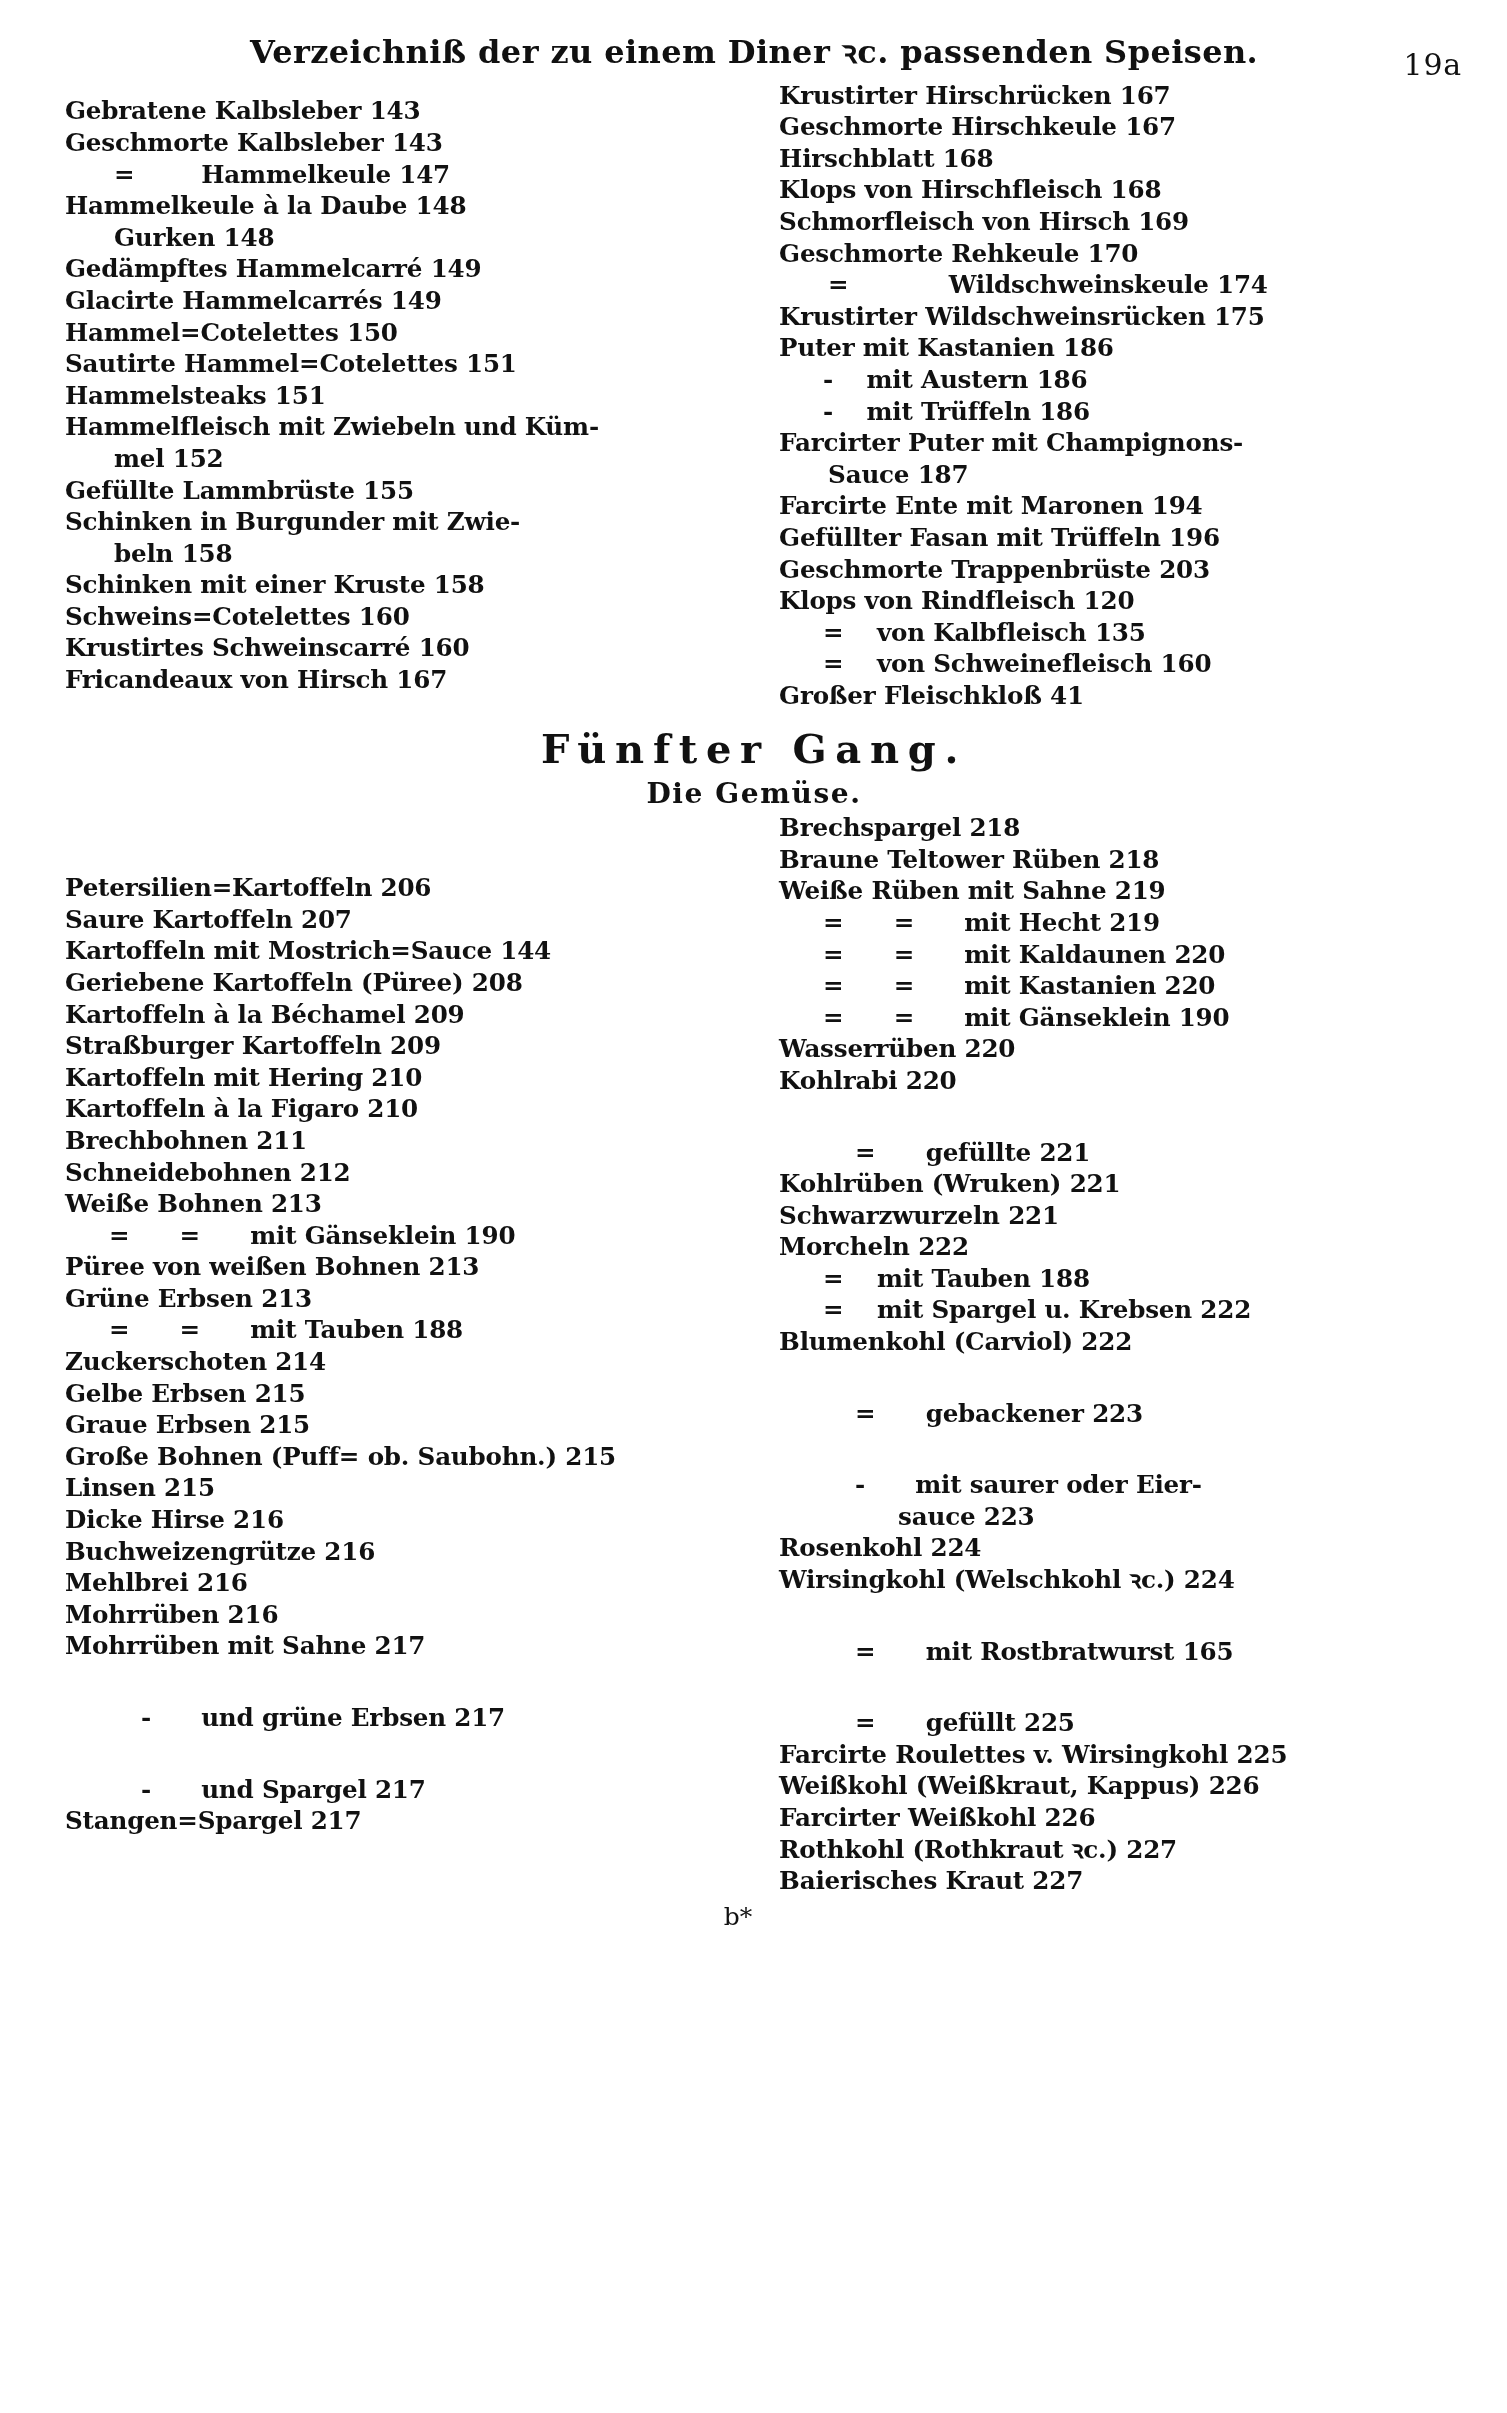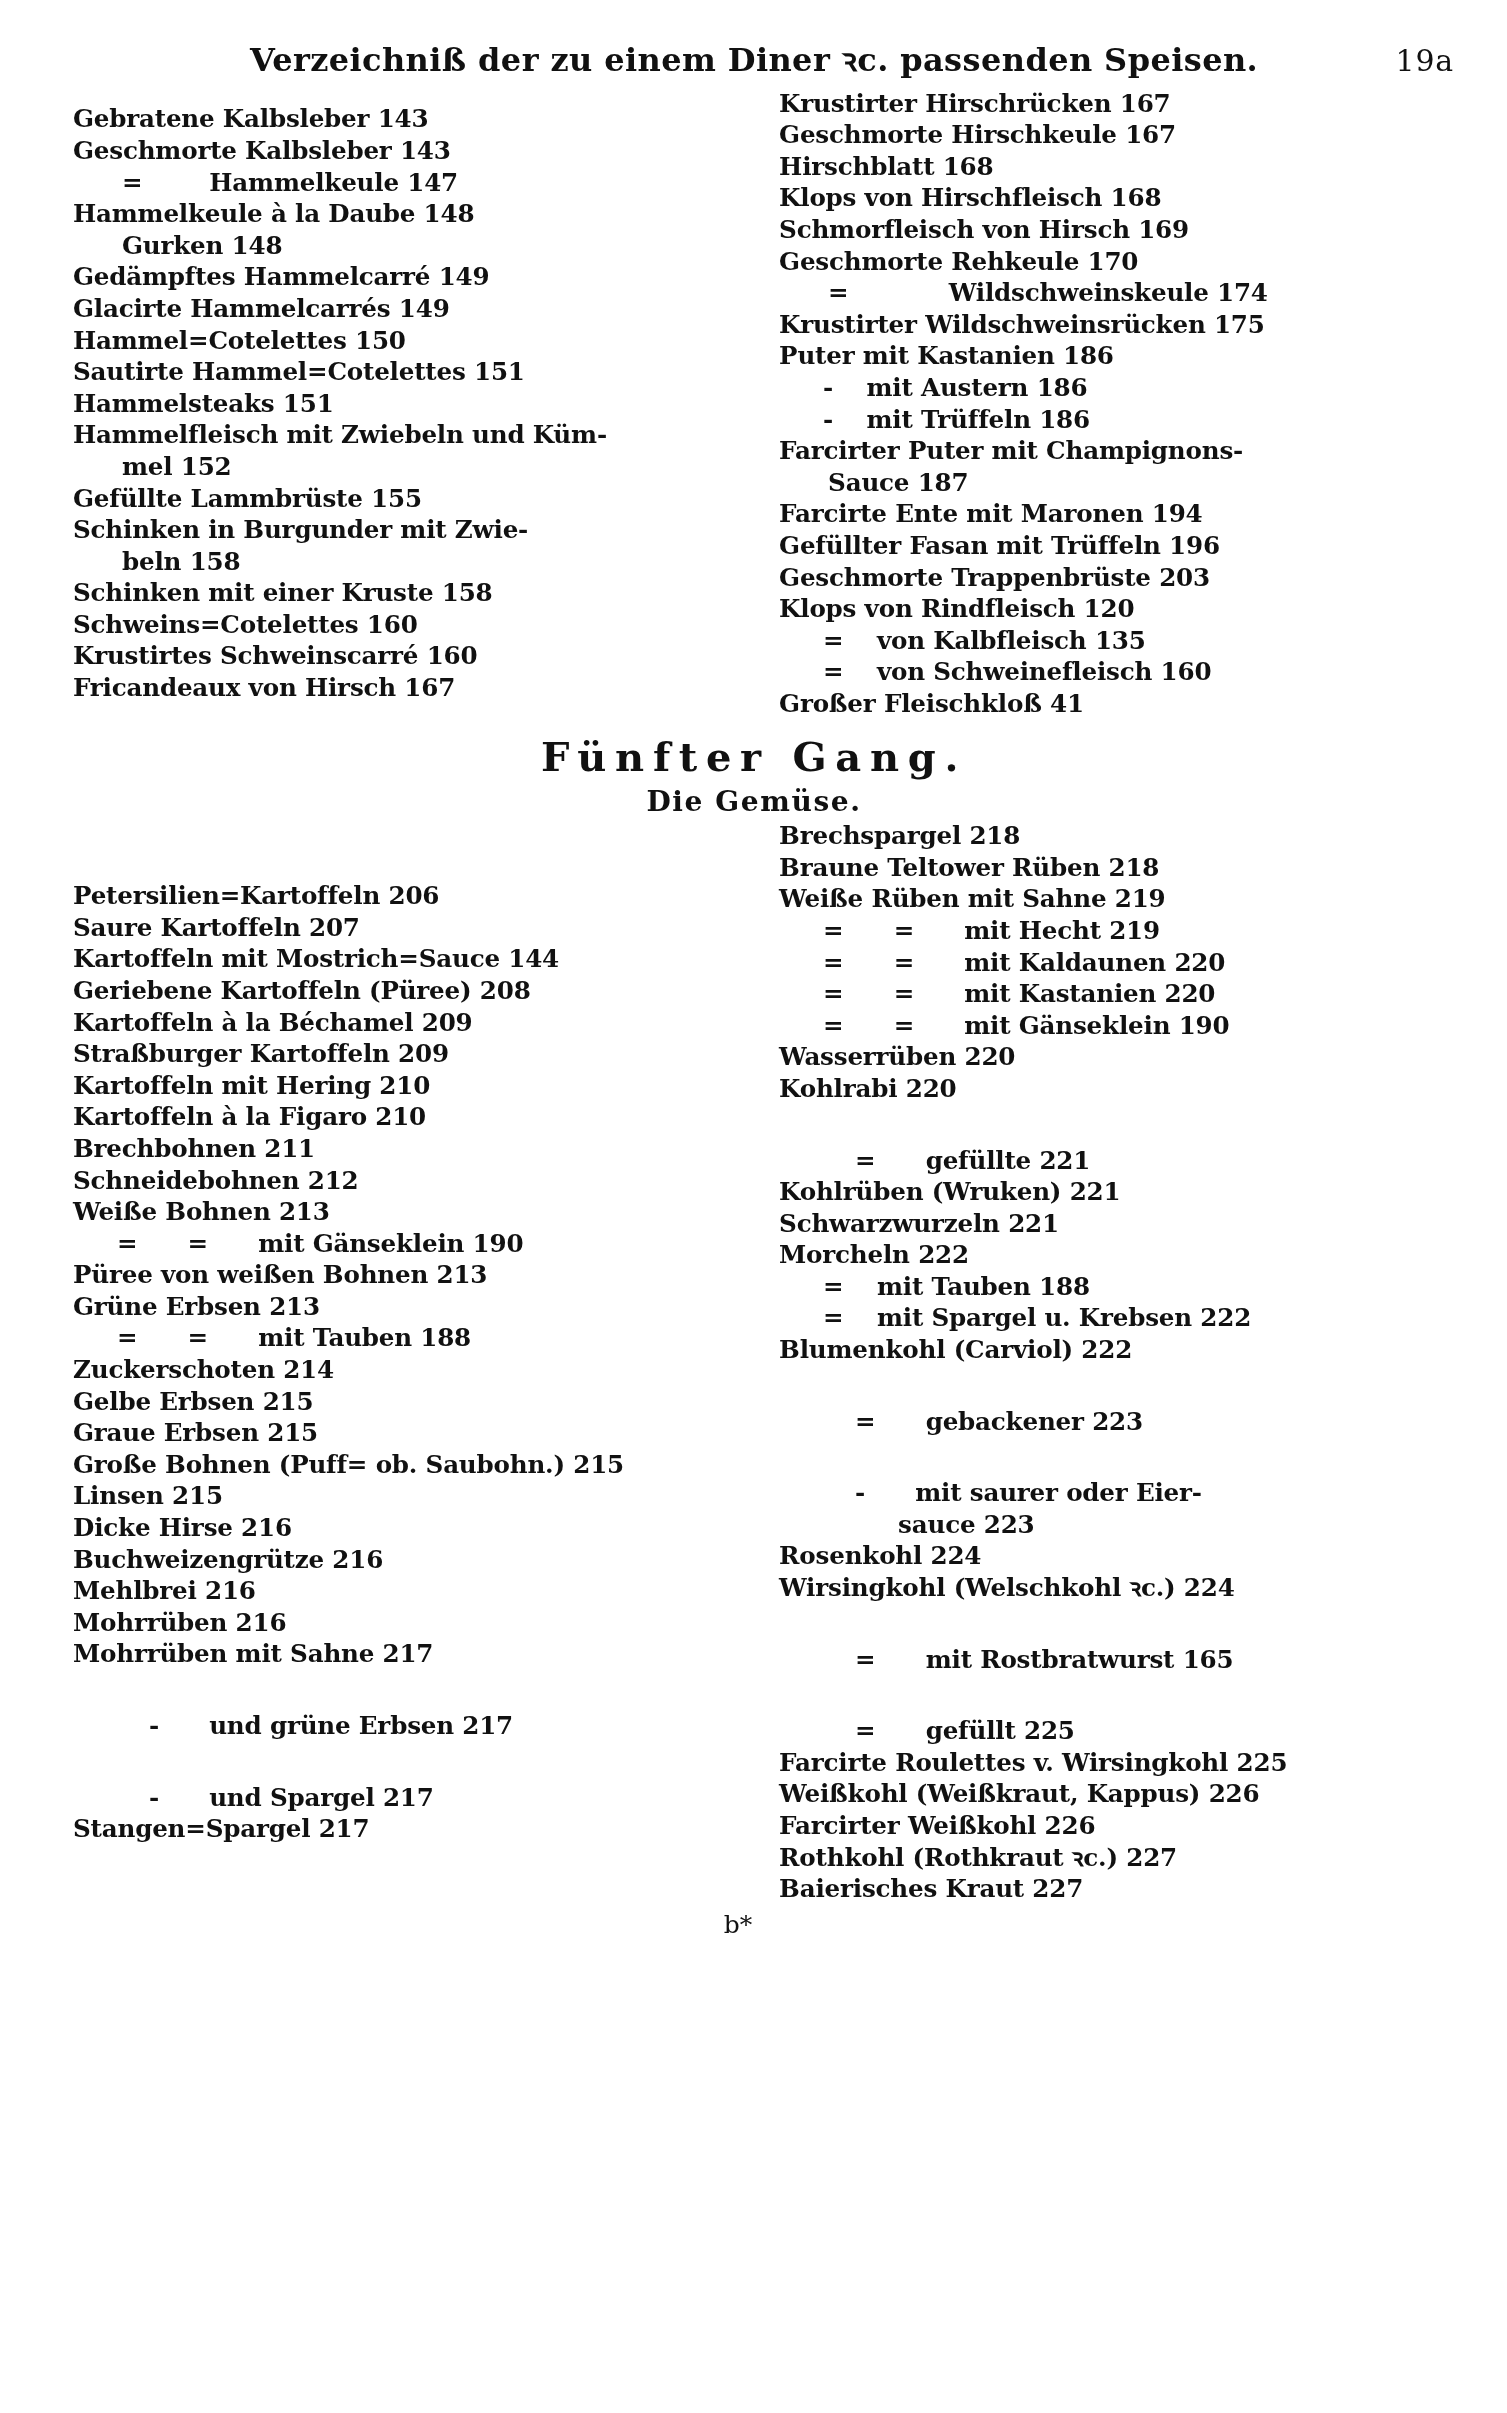--- a/index.html
+++ b/index.html
@@ -12,21 +12,21 @@
     height: 2413px;
     position: relative;
     font-family: "DejaVu Serif", serif;
     color: #111;
     overflow: hidden;
   }
   .page {
     position: relative;
     width: 1508px;
     height: 2413px;
-    padding: 16px;
+    padding: 8px;
     box-sizing: border-box;
   }
   
   .header {
     position: relative;
     display: flex;
     align-items: flex-end;
     justify-content: center;
     padding-top: 20.6px;
     padding-bottom: 8px;
@@ -35,21 +35,21 @@
     font-family: "DejaVu Serif", serif;
     font-weight: bold;
     font-size: 32px;
     letter-spacing: 0.4px;
     text-align: center;
     white-space: nowrap;
   }
   .page-number {
     position: absolute;
     right: 38px;
-    top: 27px;
+    top: 39px;
     font-size: 30px;
     font-family: "DejaVu Serif", serif;
     letter-spacing: 0.8px;
   }
   
   .columns {
     display: flex;
     flex-direction: row;
     align-items: center;
     padding: 0 48px 0 57px;

